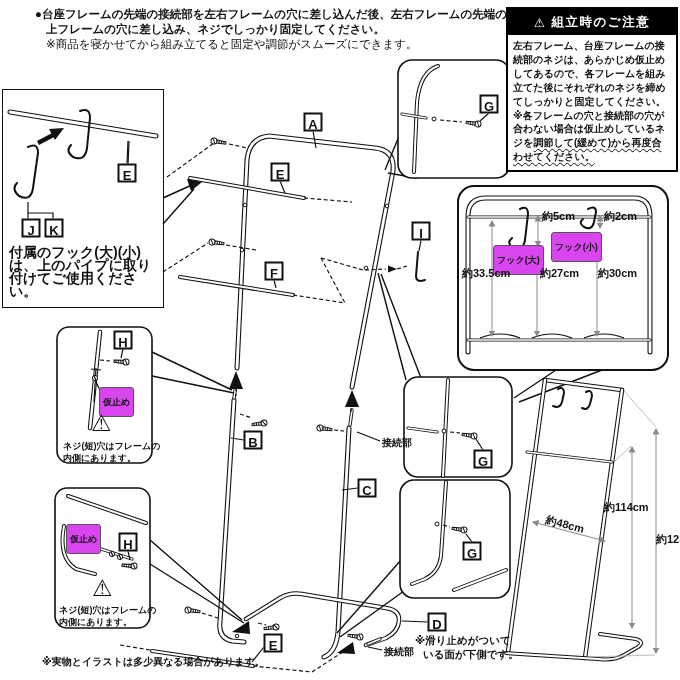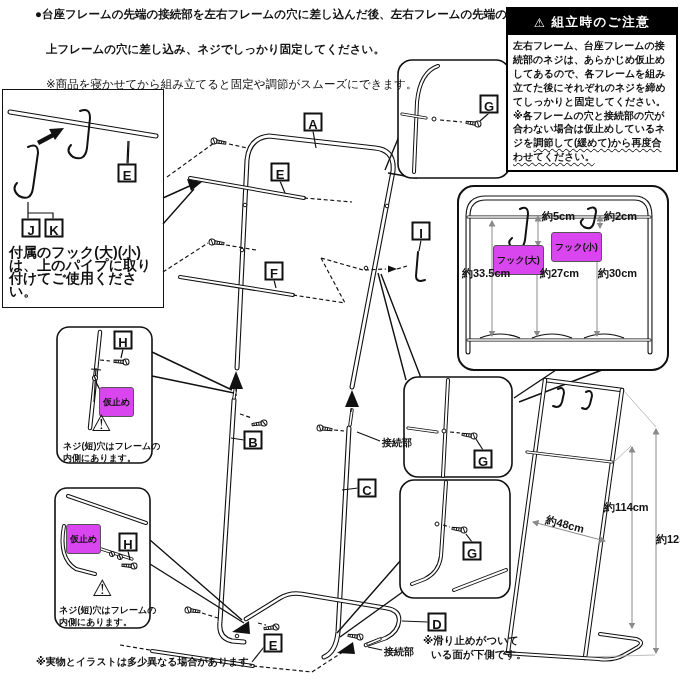--- a/index.html
+++ b/index.html
@@ -26,33 +26,33 @@
   .lbl{position:absolute;width:19px;height:19px;border:2px solid #111;background:#fff;
        font-size:13px;line-height:19px;font-weight:700;text-align:center;
        transform:translate(-50%,-50%);box-sizing:border-box;}
   .tag{position:absolute;border:1px solid #555;border-radius:3px;background:#d946ef;
        font-size:9px;font-weight:700;padding:8px 3px;line-height:12px;white-space:nowrap;}
   .warn{position:absolute;font-size:23px;line-height:23px;font-weight:700;}
   .note2l{position:absolute;font-size:9px;line-height:12px;font-weight:700;white-space:nowrap;}
   
   .topnote{position:absolute;left:35px;top:7px;font-size:11.5px;line-height:15px;font-weight:600;}
   .topnote .b{font-weight:400;}
-  .topnote .ind{padding-left:11px;margin-top:20px;}
+  .topnote .ind{padding-left:11px;}
   
   .caution{position:absolute;left:506px;top:7px;width:172px;border:2px solid #000;background:#fff;box-sizing:border-box;}
   .caution .hd{background:#000;color:#fff;font-size:12.5px;font-weight:800;letter-spacing:1.5px;
                display:flex;align-items:center;justify-content:center;gap:5px;height:26px;}
   .caution .bd{padding:4px 5px 6px 5px;font-size:10px;line-height:13.9px;font-weight:600;}
   .wavy{text-decoration:underline wavy 1px;text-underline-offset:2px;}
   
   .hookhd{position:absolute;left:2px;top:62px;width:162px;height:27px;background:#000;color:#fff;
           font-size:13px;font-weight:800;text-align:center;line-height:27px;letter-spacing:0.5px;}
   .hookbox{position:absolute;left:2px;top:89px;width:162px;height:219px;border:1.5px solid #111;box-sizing:border-box;}
   .hooknote{position:absolute;left:9px;top:246px;width:150px;font-size:14px;line-height:13px;font-weight:700;}
-  .footer{position:absolute;left:36px;top:655px;font-size:10px;font-weight:600;}
+  .footer{position:absolute;left:42px;top:655px;font-size:10px;font-weight:600;}
 </style>
 </head>
 <body>
 
 <div id="stage">
 
   <svg id="art" width="680" height="680" viewBox="0 0 680 680">
     <defs>
       <marker id="ah" markerWidth="7" markerHeight="7" refX="5.5" refY="3.5" orient="auto-start-reverse">
         <path d="M0 0 L6.5 3.5 L0 7 Z" fill="#8a8a8a"></path>
@@ -318,21 +318,21 @@
   <div class="warn" style="left:91px;top:412px;">⚠</div>
   <div class="warn" style="left:92px;top:577px;">⚠</div>
   <div class="note2l" style="left:63px;top:440px;">
     <div>ネジ(短)穴はフレームの</div>
     <div>内側にあります。</div>
   </div>
   <div class="note2l" style="left:59px;top:604px;">
     <div>ネジ(短)穴はフレームの</div>
     <div>内側にあります。</div>
   </div>
-  <div class="note2l" style="left:415px;top:633px;font-size:10.5px;line-height:14px;font-weight:800;margin-left:8px;">
+  <div class="note2l" style="left:415px;top:633px;font-size:10.5px;line-height:14px;font-weight:800;">
     <div>※滑り止めがついて</div>
     <div style="padding-left:8px;">いる面が下側です。</div>
   </div>
 
   <div class="txt" style="left:542px;top:209px;font-size:11px;">約5cm</div>
   <div class="txt" style="left:604px;top:209px;font-size:11px;">約2cm</div>
   <div class="tag" style="left:493px;top:245px;">フック(大)</div>
   <div class="tag" style="left:551px;top:232px;">フック(小)</div>
   <div class="txt" style="left:462px;top:266px;font-size:11px;">約33.5cm</div>
   <div class="txt" style="left:540px;top:266px;font-size:11px;">約27cm</div>

